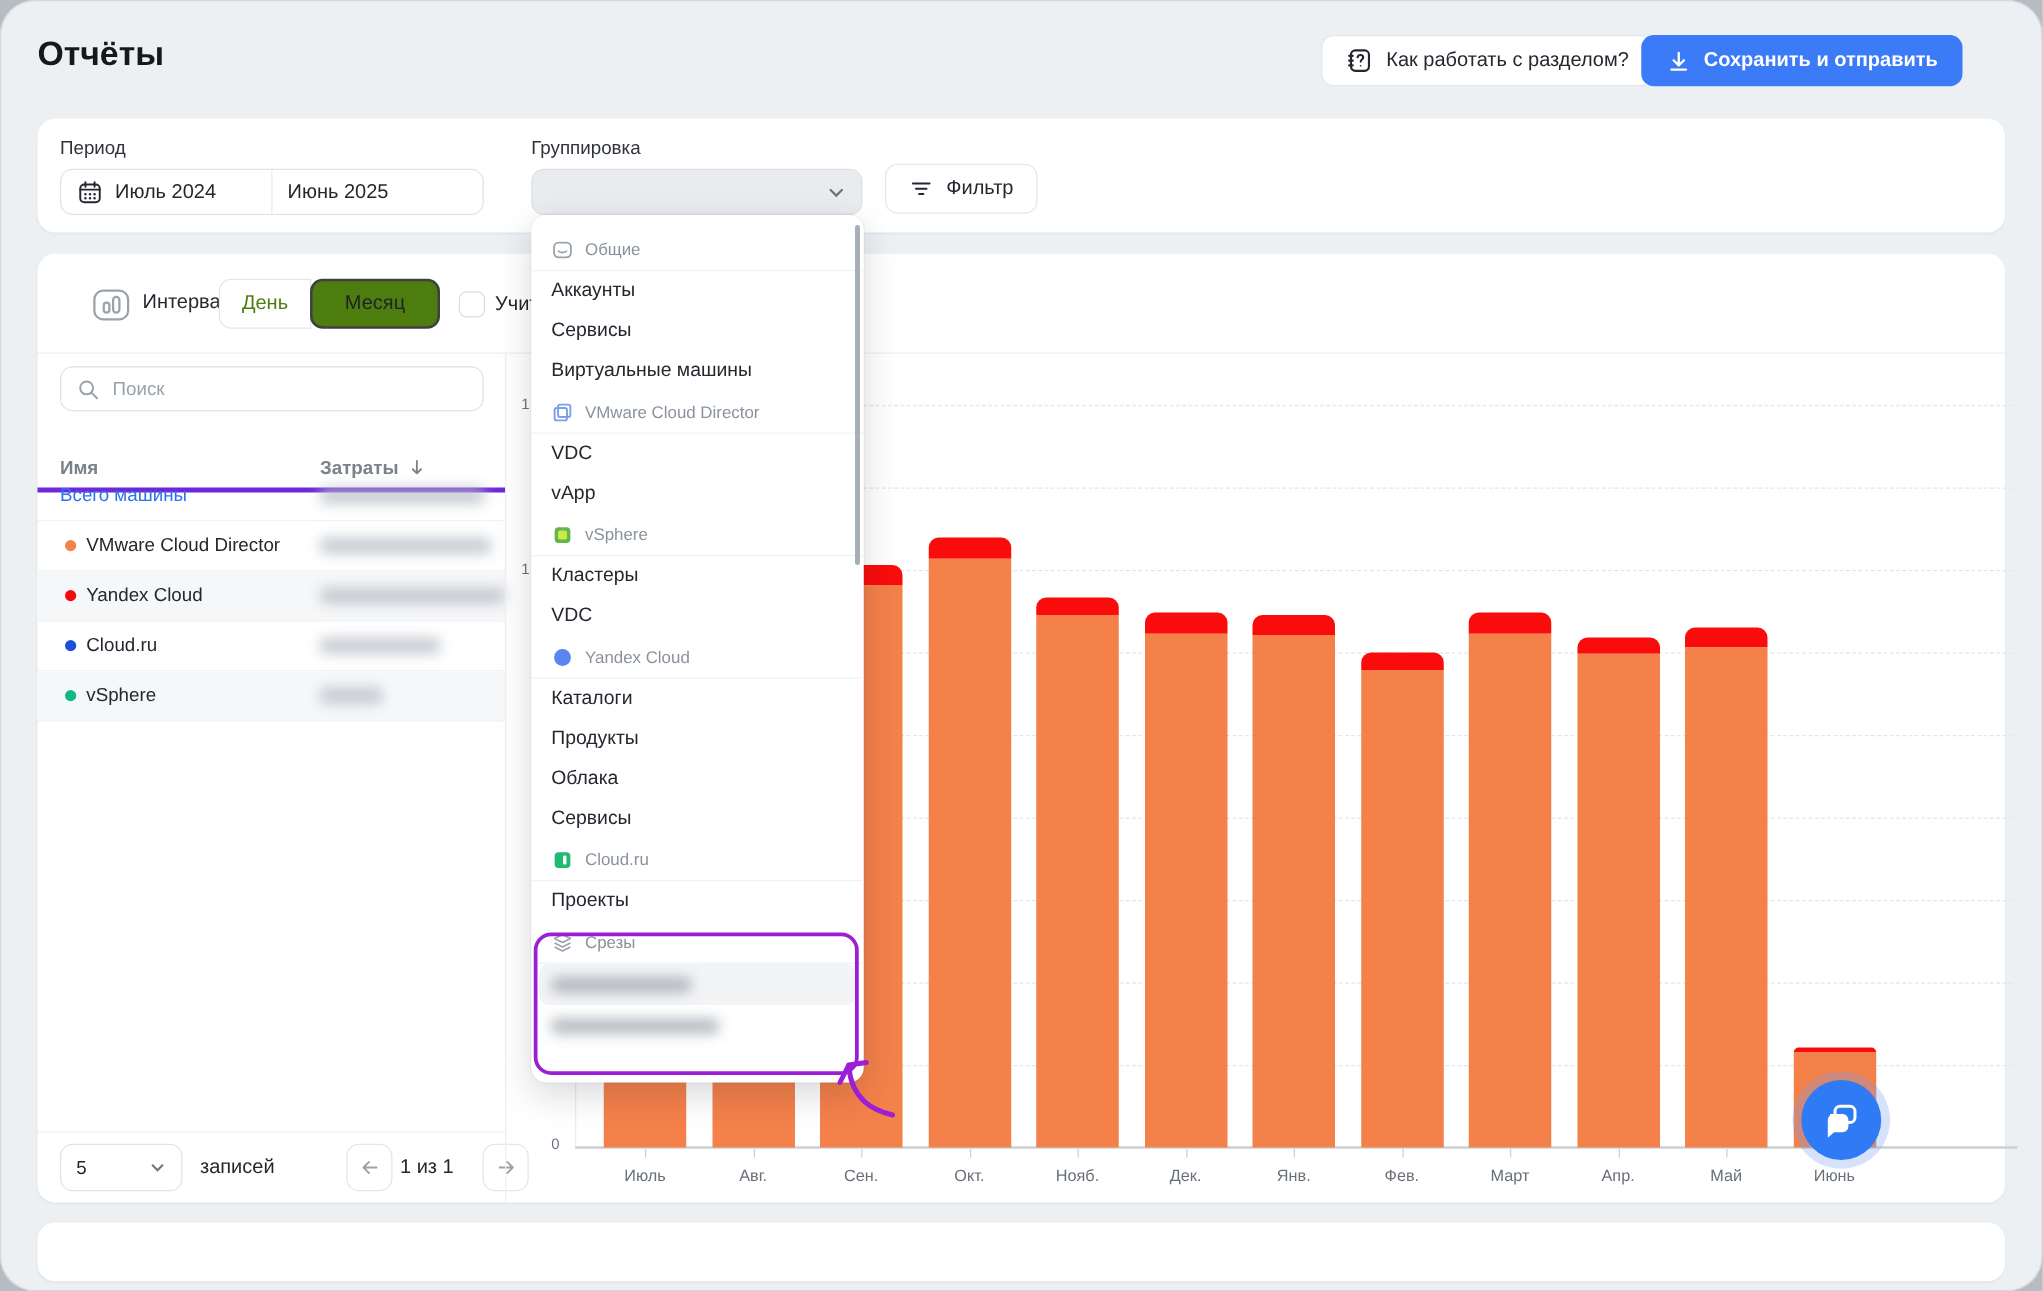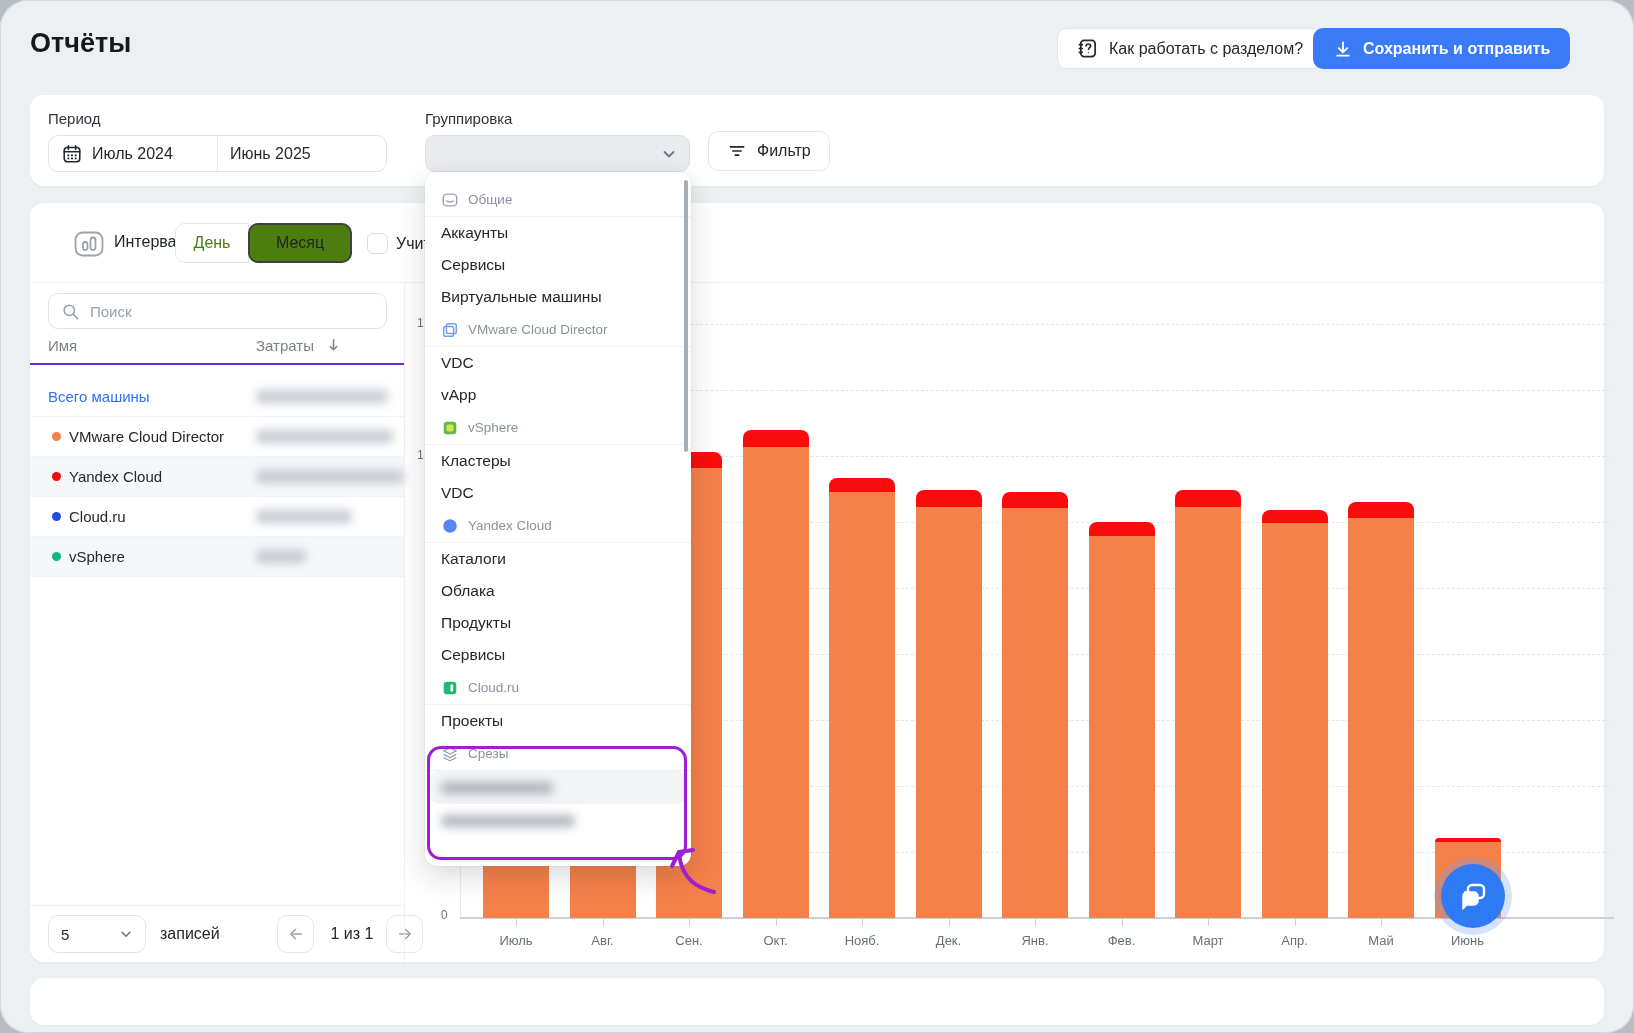--- a/index.html
+++ b/index.html
@@ -27,33 +27,33 @@
   .interval-label { position:absolute; left:84px; top:30px; font-size:16px; color:#23272E; }
   .seg { position:absolute; top:20px; height:40px; display:flex; align-items:center; justify-content:center; font-size:16px; cursor:pointer; }
   .seg-day { left:145px; width:74px; background:#fff; border:1px solid #E2E5E9; border-radius:10px 0 0 10px; color:#4d7c0f; }
   .seg-month { left:218px; width:104px; background:#4d7c0f; border:2px solid #404040; border-radius:10px; color:#1F2328; }
   .checkbox { width:21px; height:21px; border:1.5px solid #D9DEE3; border-radius:6px; background:#fff; }
 
   
   .search-box { position:absolute; left:18px; top:90px; width:339px; height:36px; border:1px solid #DFE3E7; border-radius:10px; display:flex; align-items:center; gap:10px; padding:0 12px; }
   .search-box input { border:none; outline:none; font-size:15px; color:#737373; width:100%; font-family:"Liberation Sans",sans-serif; }
   .search-box input::placeholder { color:#98A1AB; }
-  .thead { position:absolute; left:0; top:125px; width:374px; height:37px; border-bottom:2px solid #6d28d9; font-size:15px; color:#7A828C; }
+  .thead { position:absolute; left:0; top:154px; width:374px; height:37px; border-bottom:4px solid #6d28d9; font-size:15px; color:#7A828C;font-weight:bold; }
   .rows { position:absolute; left:0; top:174px; width:374px; }
   .trow { position:relative; height:40px; border-bottom:1px solid #F1F3F5; display:flex; align-items:center; }
   .trow.shaded { background:#F6F7F8; }
   .dot { width:9px; height:9px; border-radius:50%; display:inline-block; margin:0 8px 0 22px; }
   .rname { font-size:15px; color:#23272E; }
   .rname.link { color:#2E71F0; margin-left:18px; }
   .blur-chip { position:absolute; left:226px; height:13px; border-radius:4px; background:#b9bfc7; filter:blur(5px); opacity:.8; }
   .pag-divider { position:absolute; left:0; top:702px; width:374px; height:1px; background:#EEF0F2; }
   .pagesize { position:absolute; left:18px; top:712px; width:98px; height:38px; border:1px solid #E0E4E8; border-radius:10px; display:flex; align-items:center; justify-content:space-between; padding:0 12px; font-size:15px; color:#23272E; }
   .records { position:absolute; left:130px; top:722px; font-size:16px; color:#23272E; }
   .pagebtn { position:absolute; top:712px; width:37px; height:38px; border:1px solid #E3E6EA; border-radius:10px; background:#fff; display:flex; align-items:center; justify-content:center; }
-  .pageinfo { position:absolute; top:722px; left:290px; width:64px; text-align:center; font-size:16px; color:#23272E; }
+  .pageinfo { position:absolute; top:722px; left:290px; width:64px; text-align:left; font-size:16px; color:#23272E; }
   .vdivider { position:absolute; left:374px; top:80px; bottom:0; width:1px; background:#EEF0F2; }
 
   
   .chart-layer { position:absolute; inset:0; pointer-events:none; z-index:2; }
   .gridline { position:absolute; left:460px; width:1150px; border-top:1px dashed #E2E5E9; }
   .axis-line { position:absolute; left:460px; top:917px; width:1154px; height:2px; background:#CBD1D7; }
   .axis-v { position:absolute; left:460px; top:292px; width:1px; height:626px; background:#E9ECEF; }
   .ylab { position:absolute; font-size:12px; color:#6B7280; }
   .bar { position:absolute; width:66px; }
   .bar .red { position:absolute; left:0; top:0; width:100%; border-radius:8px 8px 0 0; background:#FA0C0C; }
@@ -348,22 +348,22 @@
       <div class="dd-header">
         <div>
           <svg width="18" height="18" viewBox="0 0 20 20">
             <circle cx="10" cy="10" r="7.5" fill="#5A86F2"></circle>
             <path d="M10 4.5a5.5 5.5 0 0 1 0 11 3 3 0 0 0 0-11z" fill="#fff" opacity="0.9"></path>
           </svg>
         </div>
         <div>Yandex Cloud</div>
       </div>
       <div class="dd-item">Каталоги</div>
+      <div class="dd-item">Продукты</div>
       <div class="dd-item">Облака</div>
-      <div class="dd-item">Продукты</div>
       <div class="dd-item">Сервисы</div>
       <div class="dd-header">
         <div>
           <svg width="18" height="18" viewBox="0 0 20 20">
             <rect x="3" y="3" width="14" height="14" rx="3.5" fill="#21BA72"></rect>
             <rect x="10.5" y="6" width="3" height="8" rx="1.2" fill="#fff"></rect>
           </svg>
         </div>
         <div>Cloud.ru</div>
       </div>

